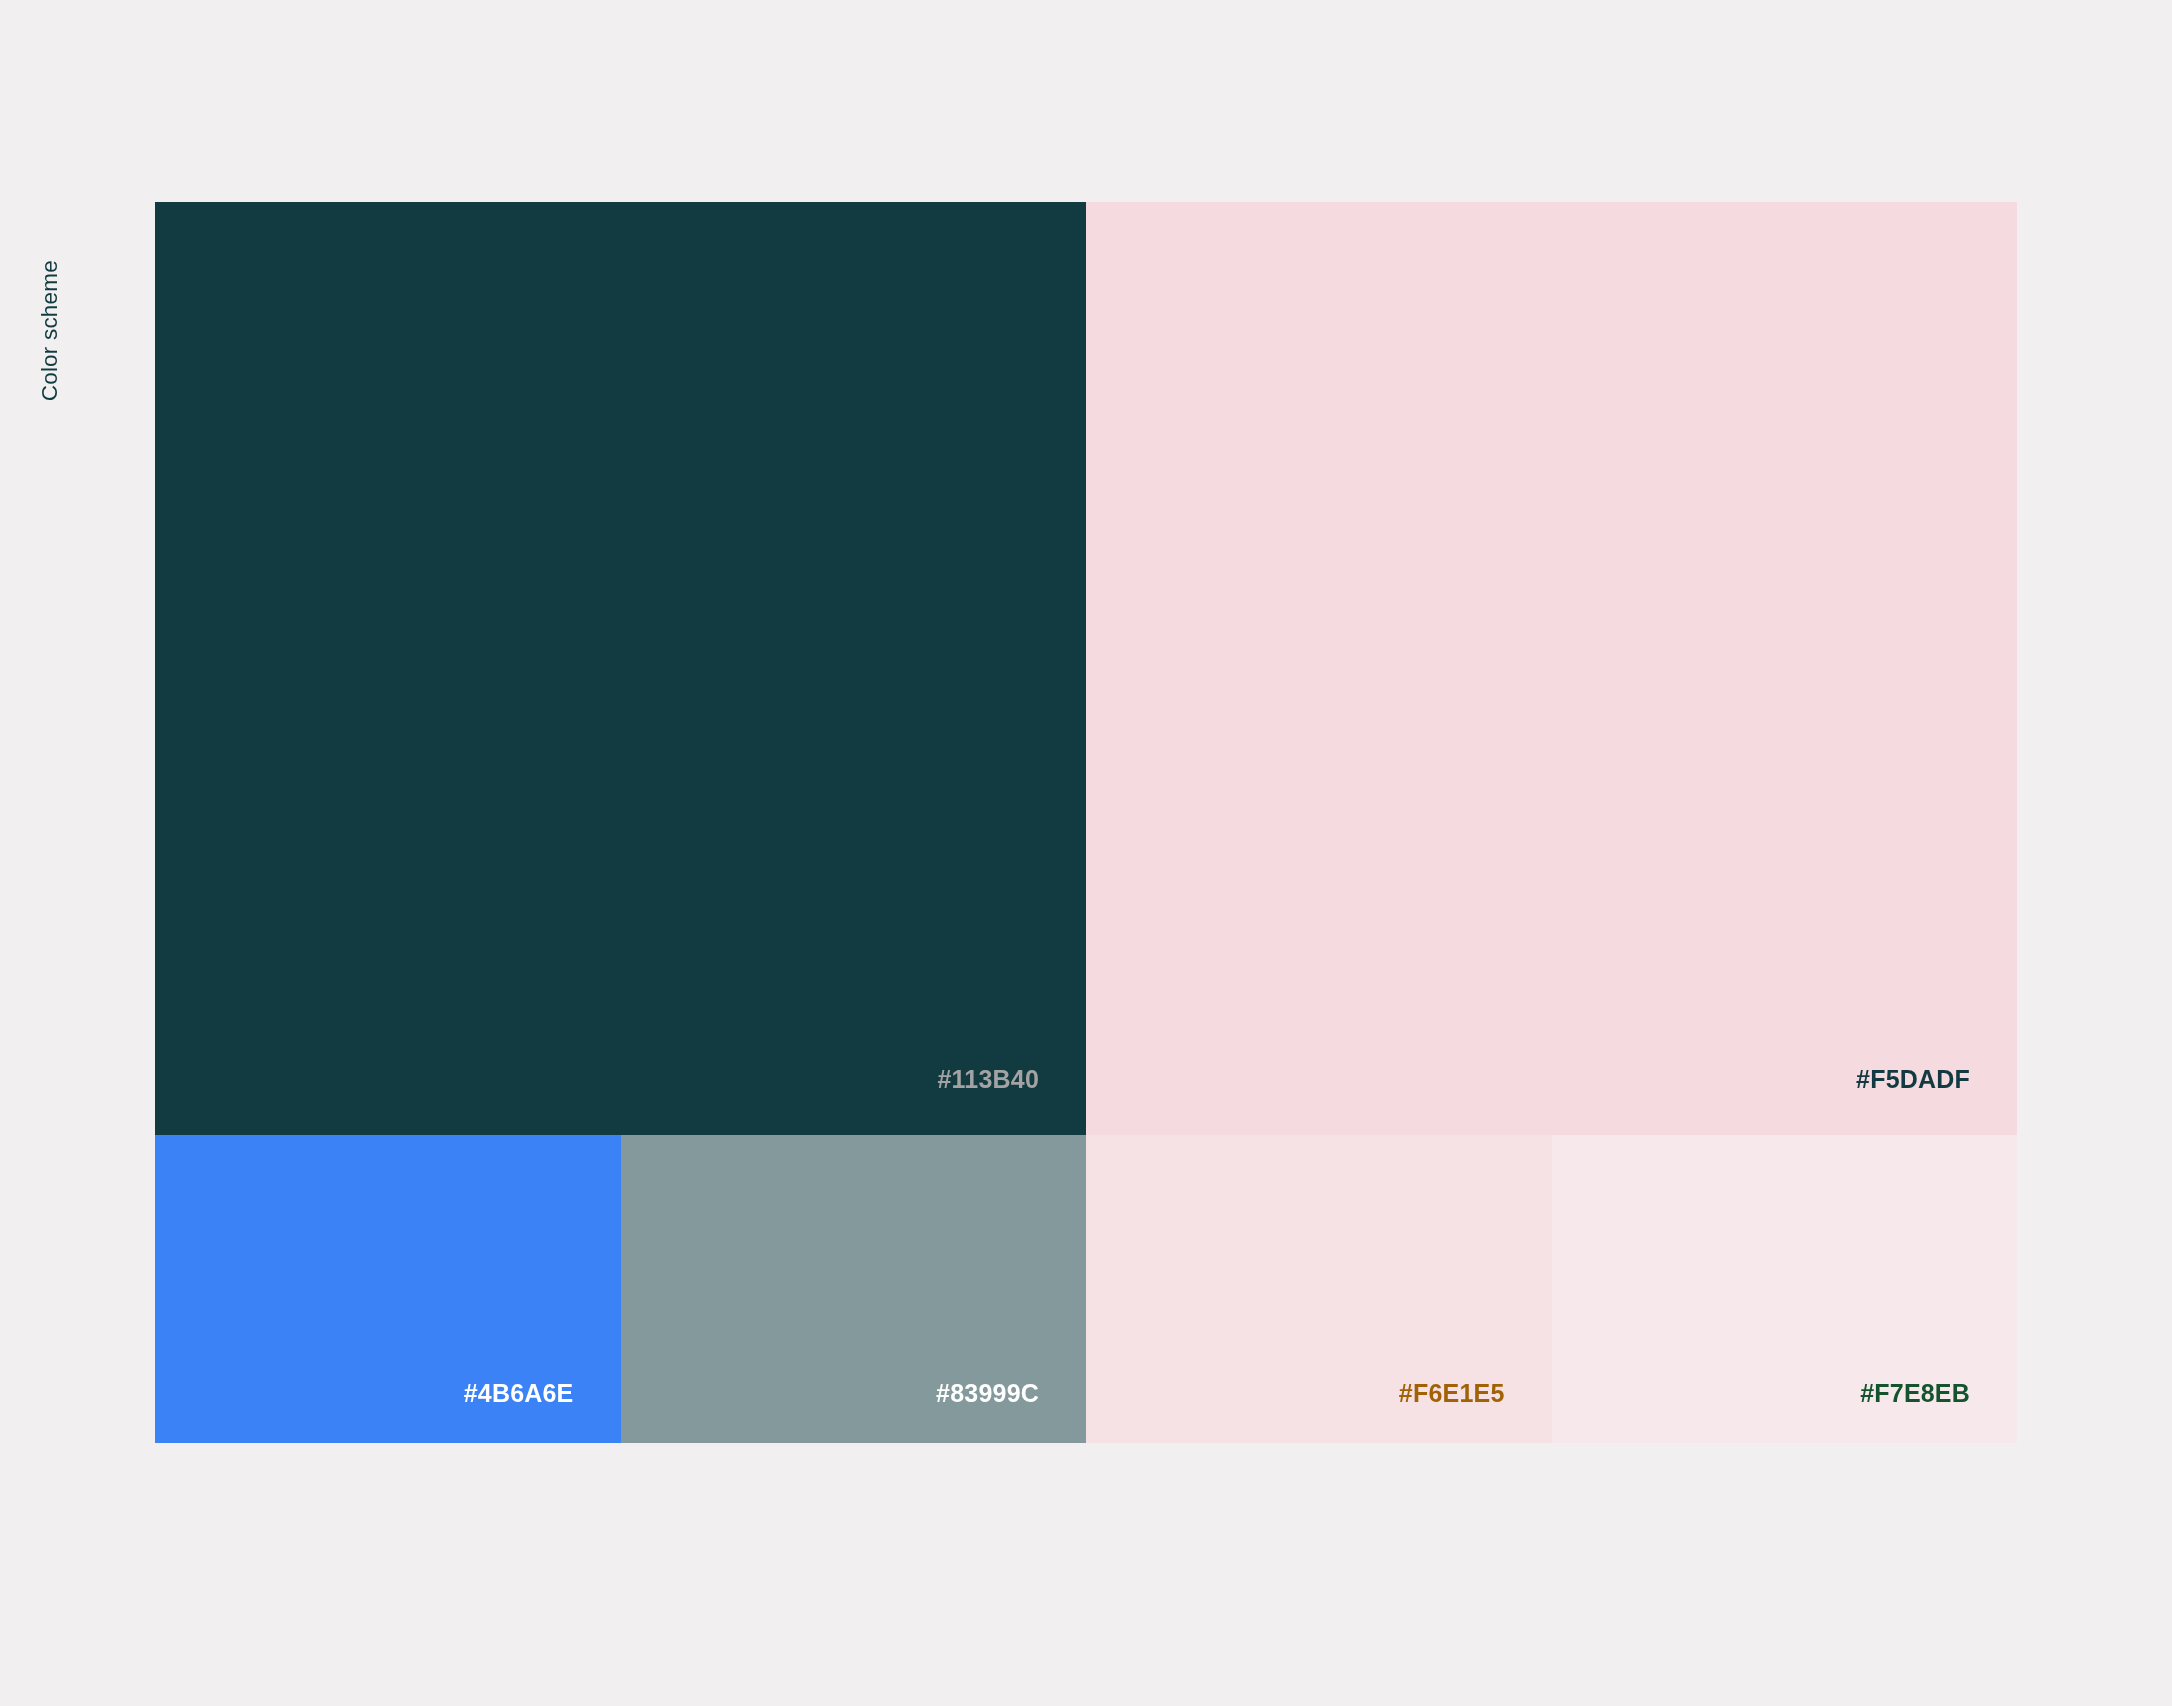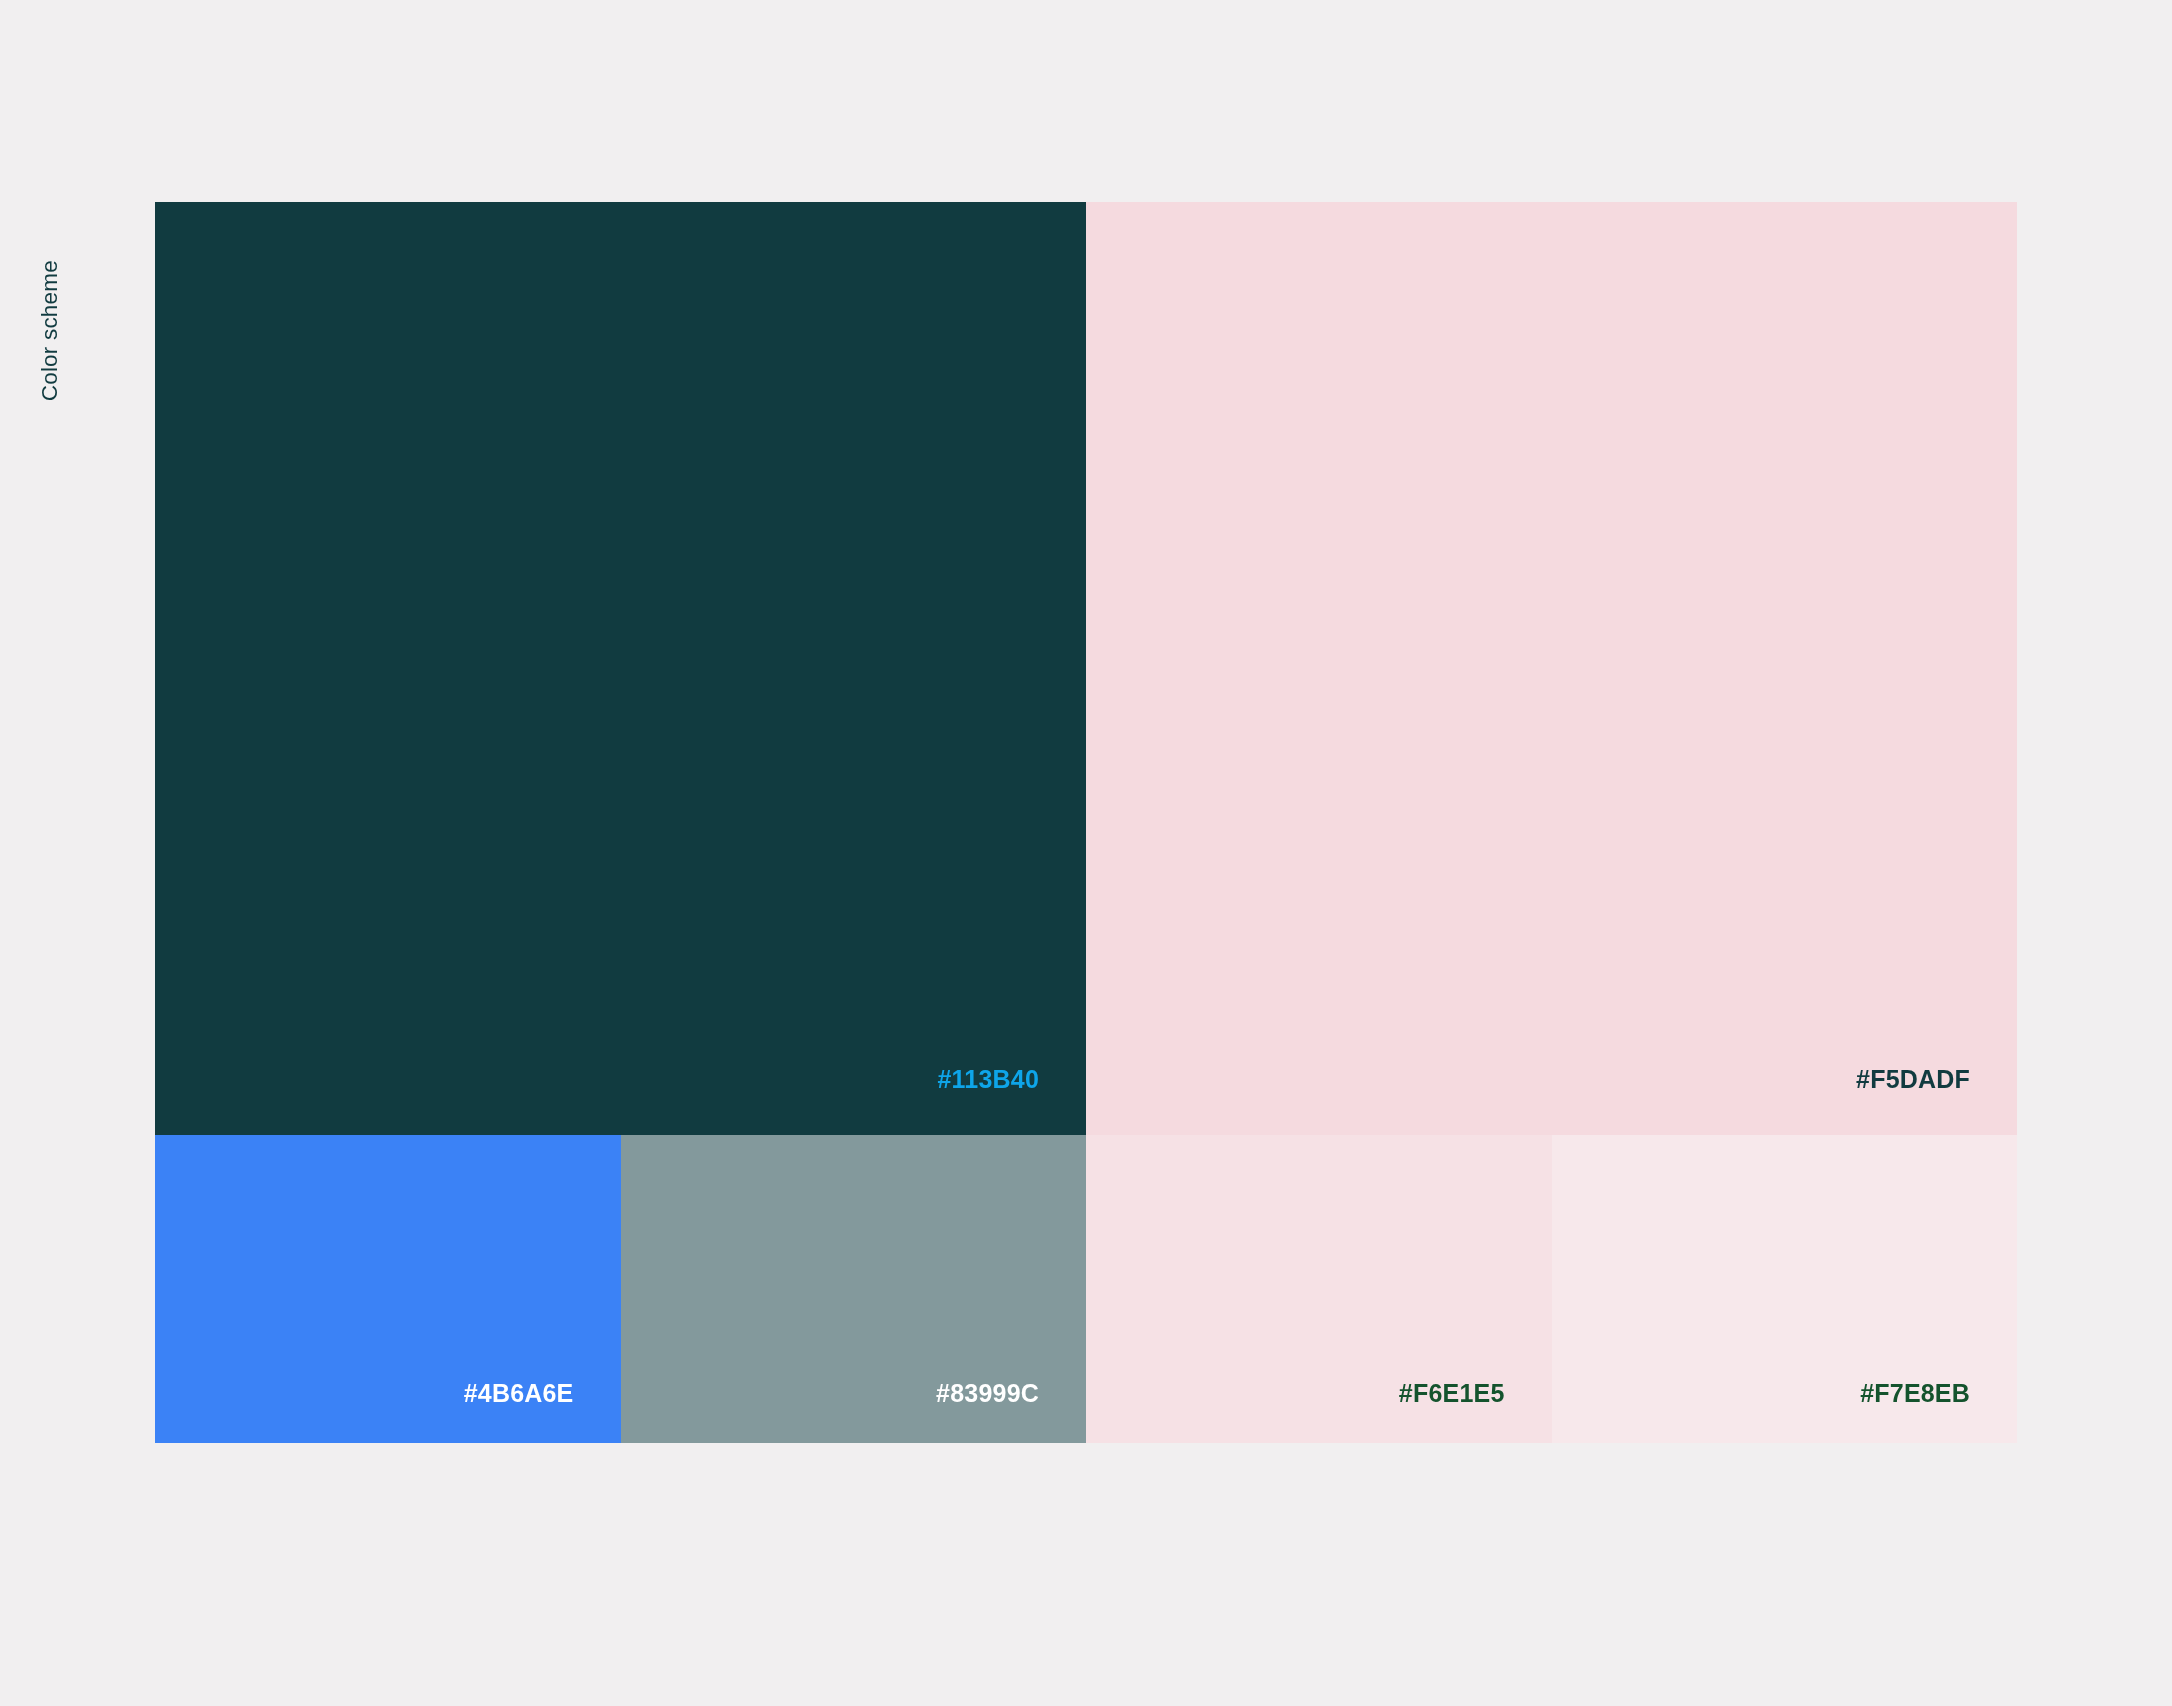--- a/index.html
+++ b/index.html
@@ -101,41 +101,41 @@
 
 <div id="side-label">
   <span class="label-text" style="color: rgb(17, 59, 64);">Color scheme</span>
 </div>
 
 <div id="palette">
 
   <div class="palette-row row-primary">
 
     <div class="swatch sw-primary-dark" style="background: rgb(17, 59, 64);">
-      <span class="swatch-label" style="color: #0ea5e9;">#113B40</span>
+      <span class="swatch-label" style="color: #a3a3a3;">#113B40</span>
     </div>
 
     <div class="swatch sw-primary-light" style="background: rgb(245, 218, 223);">
       <span class="swatch-label" style="color: rgb(17, 59, 64);">#F5DADF</span>
     </div>
 
   </div>
 
   <div class="palette-row row-secondary">
 
     <div class="swatch sw-sec-1" style="background: #3b82f6;">
       <span class="swatch-label" style="color: rgb(255, 255, 255);">#4B6A6E</span>
     </div>
 
     <div class="swatch sw-sec-2" style="background: rgb(131, 153, 156);">
       <span class="swatch-label" style="color: rgb(255, 255, 255); text-align: center;">#83999C</span>
     </div>
 
     <div class="swatch sw-sec-3" style="background: rgb(246, 225, 229);">
-      <span class="swatch-label" style="color: #14532d; margin-left: 24px;">#F6E1E5</span>
+      <span class="swatch-label" style="color: #a16207; margin-left: 24px;">#F6E1E5</span>
     </div>
 
     <div class="swatch sw-sec-4" style="background: rgb(247, 232, 235);">
       <span class="swatch-label" style="color: #14532d;">#F7E8EB</span>
     </div>
 
   </div>
 
 </div>
 

